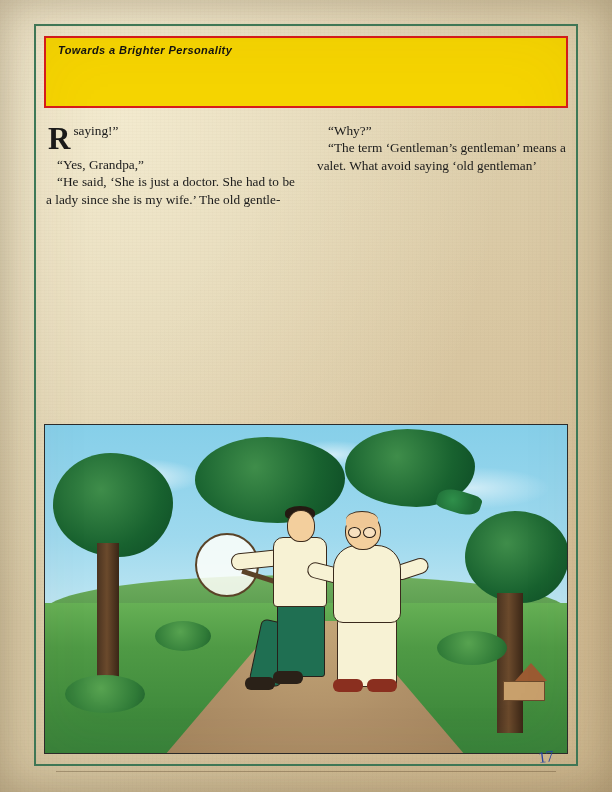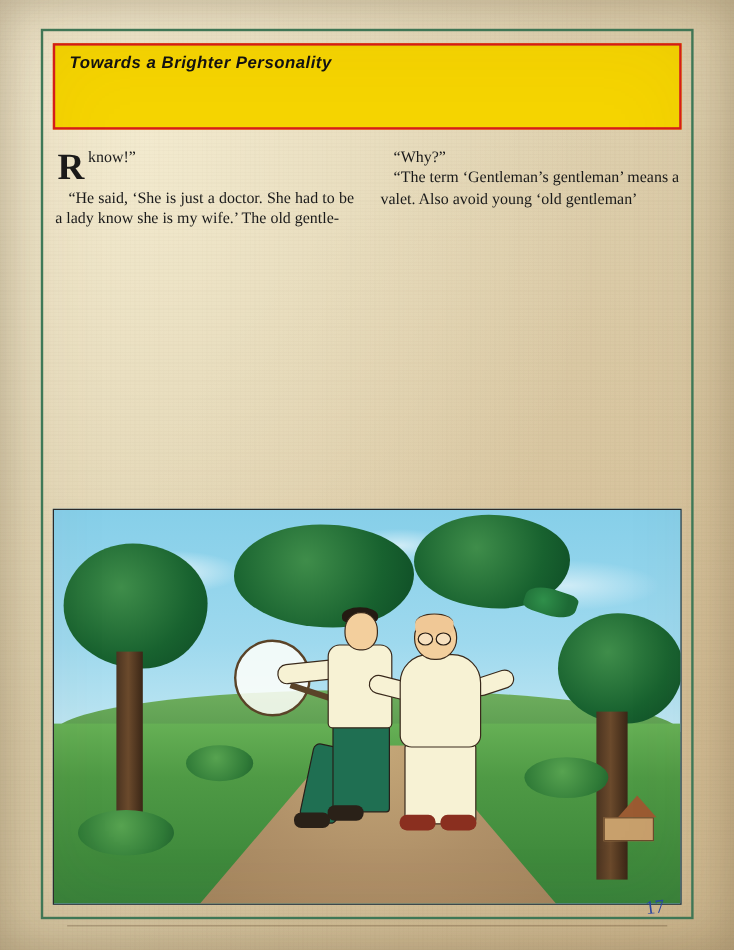--- a/index.html
+++ b/index.html
@@ -67,21 +67,21 @@
     border: 2px solid #d81b1b;
     box-sizing: border-box;
   }
   .kicker {
     position: absolute;
     left: 12px;
     top: 6px;
     font-family: "Liberation Sans", sans-serif;
     font-style: italic;
     font-weight: bold;
-    font-size: 14px;
+    font-size: 11px;
     letter-spacing: 0.4px;
     color: #111;
     text-align: center;
   }
   .headline {
     position: absolute;
     left: 0;
     right: 0;
     top: 26px;
     text-align: center;
@@ -344,27 +344,28 @@
   <div class="content">
     <div class="frame-border"></div>
 
     <div class="banner">
       <div class="kicker">Towards a Brighter Personality</div>
     </div>
 
     <div class="text-block">
       <div class="col">
         <p class="noindent dropcap-line">
-          <span class="dropcap">R</span><span>know!”</span>
+          <span class="dropcap">R</span><span>saying!”</span>
         </p>
-        <p class="just">“He said, ‘She is just a doctor. She had to be a lady know she is my wife.’ The old gentle-</p>
+        <p>“Yes, Grandpa,”</p>
+        <p class="just">“He said, ‘She is just a doctor. She had to be a lady since she is my wife.’ The old gentle-</p>
       </div>
       <div class="col">
         <p>“Why?”</p>
-        <p class="just">“The term ‘Gentleman’s gentleman’ means a valet. Also avoid young ‘old gentleman’</p>
+        <p class="just">“The term ‘Gentleman’s gentleman’ means a valet. What avoid saying ‘old gentleman’</p>
       </div>
     </div>
 
     <div class="illus">
       <div class="sky"></div>
       <div class="sky-clouds"></div>
       <div class="hills"></div>
       <div class="ground"></div>
       <div class="path"></div>
 

